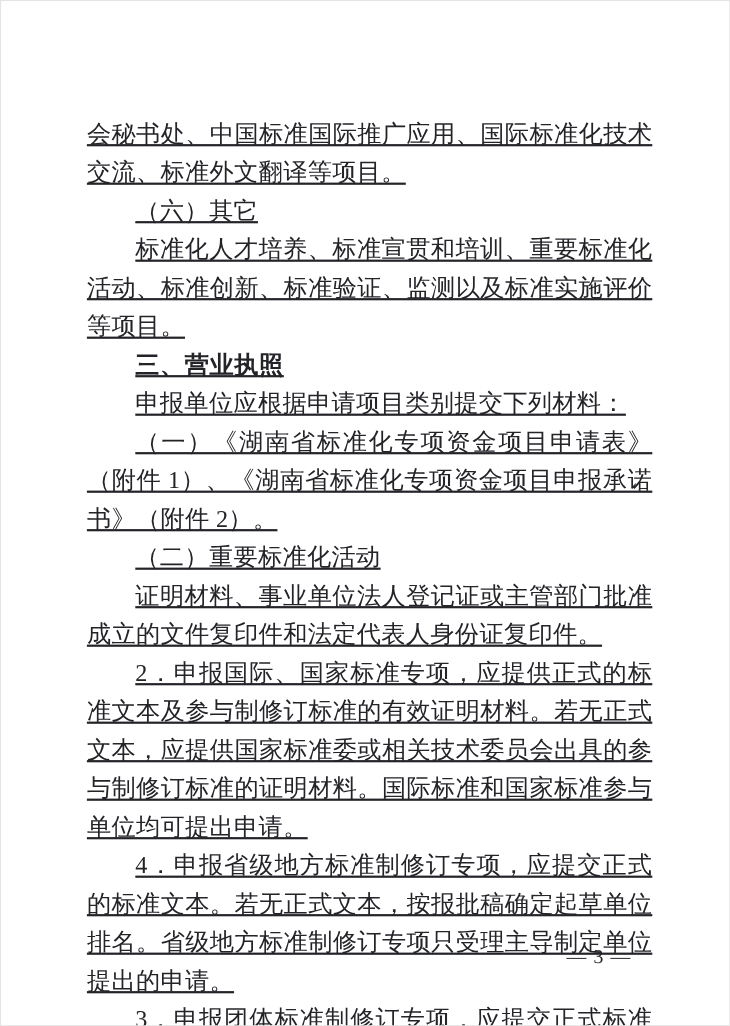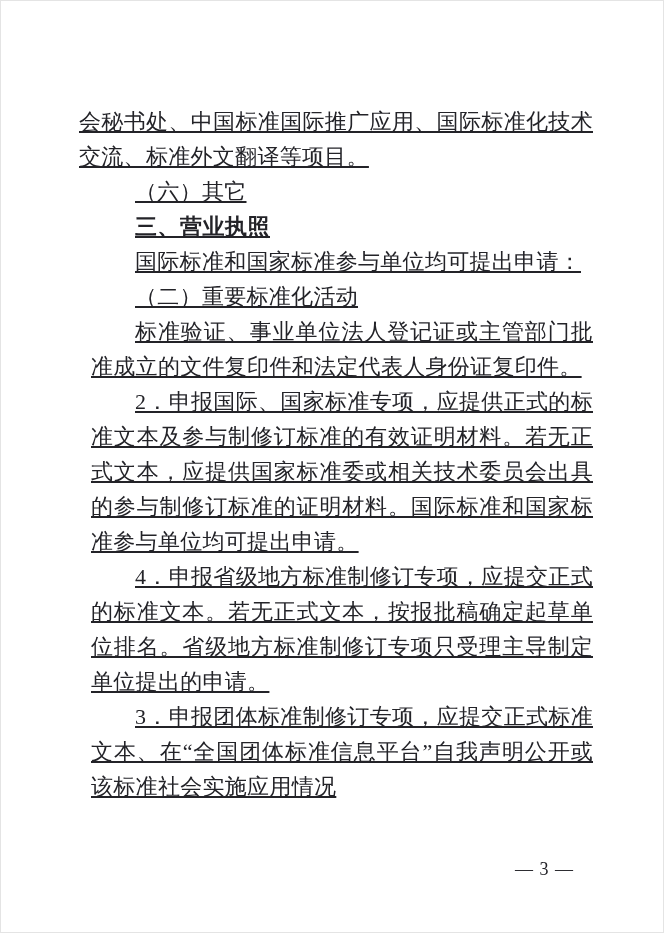--- a/index.html
+++ b/index.html
@@ -27,21 +27,20 @@
     line-height: 35px;
     text-align: justify;
     text-justify: inter-character;
     text-decoration: underline;
   }
   .para {
     margin: 0;
   }
   .indent {
     text-indent: 2em;
-    margin-left: 12px;
   }
   .heading {
     font-family: "Liberation Sans", "DejaVu Sans", sans-serif;
     font-weight: bold;
     letter-spacing: 0.5px;
   }
   .footer {
     position: absolute;
     top: 858px;
     right: 89px;
@@ -49,22 +48,24 @@
     font-size: 18px;
     letter-spacing: 1px;
   }
 </style>
 </head>
 <body>
 
 <div class="content">
   <p class="para">会秘书处、中国标准国际推广应用、国际标准化技术交流、标准外文翻译等项目。</p>
   <p class="para indent">（六）其它</p>
+  <p class="para indent">标准化人才培养、标准宣贯和培训、重要标准化活动、标准创新、标准验证、监测以及标准实施评价等项目。</p>
   <p class="para indent heading">三、营业执照</p>
-  <p class="para indent">国际标准和国家标准参与单位均可提出申请：</p>
+  <p class="para indent">申报单位应根据申请项目类别提交下列材料：</p>
+  <p class="para indent">（一）《湖南省标准化专项资金项目申请表》（附件 1）、《湖南省标准化专项资金项目申报承诺书》（附件 2）。</p>
   <p class="para indent">（二）重要标准化活动</p>
-  <p class="para indent">标准验证、事业单位法人登记证或主管部门批准成立的文件复印件和法定代表人身份证复印件。</p>
+  <p class="para indent">证明材料、事业单位法人登记证或主管部门批准成立的文件复印件和法定代表人身份证复印件。</p>
   <p class="para indent">2．申报国际、国家标准专项，应提供正式的标准文本及参与制修订标准的有效证明材料。若无正式文本，应提供国家标准委或相关技术委员会出具的参与制修订标准的证明材料。国际标准和国家标准参与单位均可提出申请。</p>
   <p class="para indent">4．申报省级地方标准制修订专项，应提交正式的标准文本。若无正式文本，按报批稿确定起草单位排名。省级地方标准制修订专项只受理主导制定单位提出的申请。</p>
   <p class="para indent">3．申报团体标准制修订专项，应提交正式标准文本、在“全国团体标准信息平台”自我声明公开或该标准社会实施应用情况</p>
 </div>
 
 <div class="footer">— 3 —</div>
 
 </body></html>

